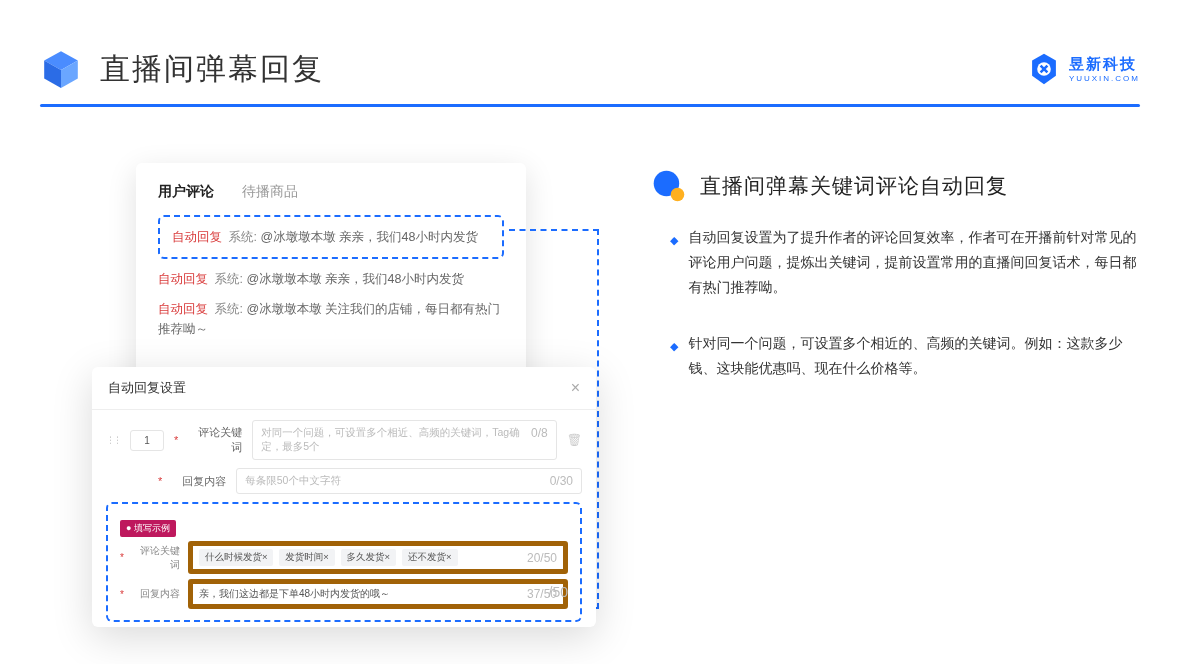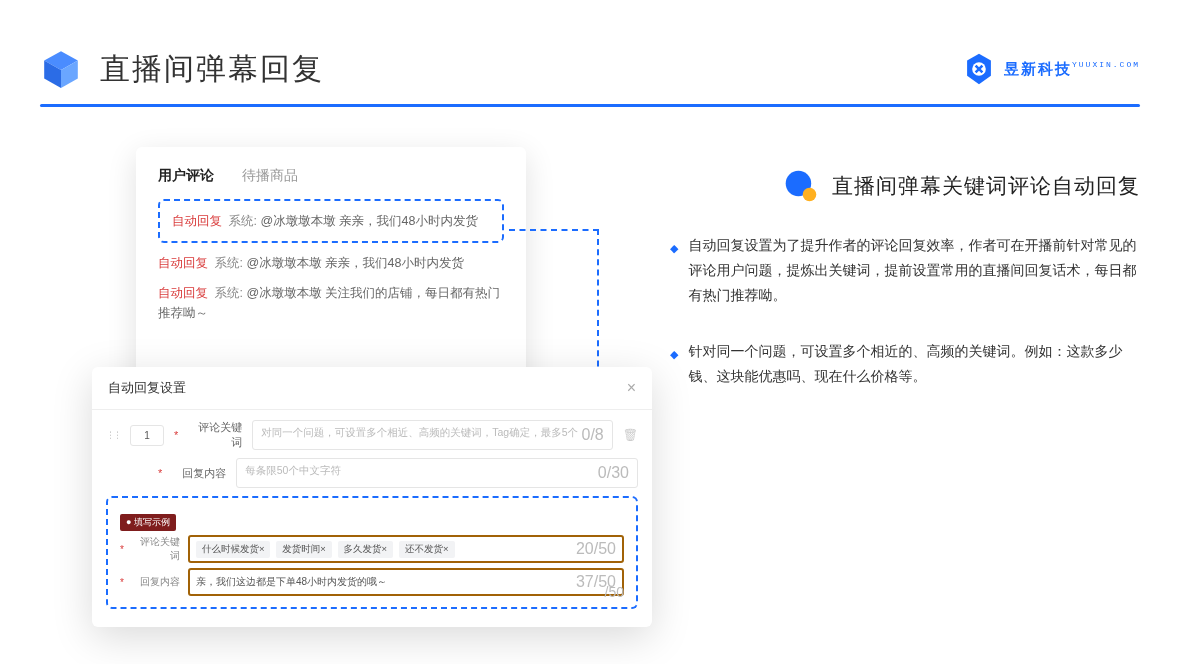--- a/index.html
+++ b/index.html
@@ -5,69 +5,69 @@
 * { box-sizing: border-box; margin: 0; padding: 0; }
 body { font-family: "Microsoft YaHei", Arial, sans-serif; background: #fff; width: 1180px; height: 664px; position: relative; overflow: hidden; }
 
 .header { padding: 28px 40px 0 40px; margin-top: 20px; }
 .header-row { display: flex; align-items: center; justify-content: space-between; }
 .header-left { display: flex; align-items: center; gap: 18px; }
 .cube-icon { width: 42px; height: 42px; position: relative; }
 .page-title { font-size: 30px; font-weight: 500; color: #333; letter-spacing: 2px; }
 .brand { display: flex; align-items: center; gap: 8px; }
 .brand-logo { width: 34px; height: 34px; }
-.brand-text { display: flex; flex-direction: row; font-family: Liberation Mono, monospace; }
+.brand-text { display: flex; flex-direction: column; }
 .brand-name { font-size: 15px; font-weight: bold; color: #1b6cff; letter-spacing: 2px; }
 .brand-url { font-size: 8px; color: #1b6cff; letter-spacing: 2px; }
 .header-line { height: 3px; background: #1b6cff; margin-top: 14px; border-radius: 2px; }
 
 .content { display: flex; padding: 40px 40px 0 92px; gap: 60px; }
 
 .left-panel { position: relative; width: 500px; height: 480px; }
 
-.card-comments { position: absolute; top: 0; left: 44px; width: 390px; background: #fff; border-radius: 6px; box-shadow: 0 8px 30px rgba(0,0,0,0.12); padding: 20px 22px 28px 22px; height: 300px; }
+.card-comments { position: absolute; top: 16px; left: 44px; width: 390px; background: #fff; border-radius: 6px; box-shadow: 0 8px 30px rgba(0,0,0,0.12); padding: 20px 22px 28px 22px; height: 300px; }
 .tabs { display: flex; gap: 28px; margin-bottom: 14px; font-size: 14px; }
 .tab { color: #999; }
 .tab.active { color: #222; font-weight: 600; }
 .highlight-box { border: 2.5px dashed #1b6cff; border-radius: 6px; padding: 10px 12px; margin-bottom: 10px; }
 .comment-line { font-size: 12.5px; color: #666; line-height: 1.6; margin-bottom: 10px; }
 .comment-line:last-child { margin-bottom: 0; }
 .tag-auto { color: #d93b3b; margin-right: 3px; font-size: 12.5px; }
 .tag-sys { color: #888; }
 
-.card-settings { position: absolute; top: 220px; left: 0; width: 560px; background: #fff; border-radius: 6px; box-shadow: 0 10px 40px rgba(0,0,0,0.15); height: 260px; }
+.card-settings { position: absolute; top: 220px; left: 0; width: 504px; background: #fff; border-radius: 6px; box-shadow: 0 10px 40px rgba(0,0,0,0.15); height: 260px; }
 .settings-header { display: flex; justify-content: space-between; align-items: center; padding: 12px 16px; border-bottom: 1px solid #eee; font-size: 13px; color: #333; }
 .close-x { color: #aaa; font-size: 16px; }
 .settings-body { padding: 10px 14px 14px 14px; }
 
 .form-row { display: flex; align-items: center; gap: 10px; font-size: 11px; margin-bottom: 8px; position: relative; }
 .row-num { width: 34px; display: flex; align-items: center; justify-content: center; gap: 3px; background: #fff; border: 1px solid #e5e5e5; border-radius: 3px; padding: 4px 2px; color: #555; font-size: 10px; }
 .drag-dots { color: #bbb; font-size: 9px; letter-spacing: -2px; }
 .red-star { color: #d93b3b; }
 .label { color: #666; width: 54px; text-align: right; }
 .input-box { flex: 1; border: 1px solid #e5e5e5; border-radius: 3px; background: #fff; padding: 5px 8px; color: #bbb; font-size: 10.5px; display: flex; justify-content: space-between; }
-.counter { color: #bbb; font-size: 16px; }
+.counter { color: #bbb; font-size: 12px; }
 .trash { color: #ccc; font-size: 12px; }
 
 .example-box { border: 2.5px dashed #1b6cff; border-radius: 6px; padding: 10px 12px 6px 12px; margin-top: 2px; }
 .add-link { color: #5b6cff; font-size: 10.5px; }
 .add-note { color: #aaa; font-size: 10px; margin-left: 6px; }
-.example-badge { display: inline-block; background: #7f1d1d; color: #fff; font-size: 9px; padding: 2px 6px; border-radius: 2px; margin-top: 6px; margin-bottom: 4px; }
+.example-badge { display: inline-block; background: #be185d; color: #fff; font-size: 9px; padding: 2px 6px; border-radius: 2px; margin-top: 6px; margin-bottom: 4px; }
 .chip { display: inline-block; background: #f2f3f5; color: #555; font-size: 9.5px; padding: 2px 6px; border-radius: 2px; margin-right: 3px; }
 .example-row { display: flex; align-items: center; gap: 8px; font-size: 10px; margin-bottom: 5px; }
 .example-label { color: #888; width: 48px; text-align: right; }
-.example-input { flex: 1; border: 2px solid #a16207; border-radius: 3px; padding: 3px 6px; background: #fff; display: flex; justify-content: space-between; align-items: center; color: #555; gap: 16px; }
+.example-input { flex: 1; border: 5px solid #a16207; border-radius: 3px; padding: 3px 6px; background: #fff; display: flex; justify-content: space-between; align-items: center; color: #555; gap: 16px; }
 .extra-counter { position: absolute; right: 28px; bottom: 27px; font-size: 14px; color: #bbb; }
 
 .connector-h1 { position: absolute; top: 82px; left: 417px; width: 90px; height: 2.5px; border-top: 2.5px dashed #1b6cff; }
 .connector-v { position: absolute; top: 82px; left: 505px; width: 2.5px; height: 380px; border-left: 2.5px dashed #1b6cff; }
 .connector-h2 { position: absolute; top: 460px; left: 445px; width: 62px; height: 2.5px; border-top: 2.5px dashed #1b6cff; }
 
 .right-panel { flex: 1; padding-top: 22px; }
-.section-head { display: flex; align-items: center; gap: 14px; margin-bottom: 30px; justify-content: flex-end; }
+.section-head { display: flex; align-items: center; gap: 14px; margin-bottom: 22px; }
 .dot-icon { width: 34px; height: 34px; position: relative; }
 .section-title { font-size: 21px; color: #222; font-weight: 500; letter-spacing: 1px; }
 .bullet-list { padding-left: 18px; }
 .bullet { display: flex; gap: 10px; font-size: 14px; color: #333; line-height: 1.8; margin-bottom: 30px; }
 .diamond { color: #1b6cff; font-size: 11px; margin-top: 6px; flex-shrink: 0; }
 </style>
 </head>
 <body>
 
 <div class="header">

